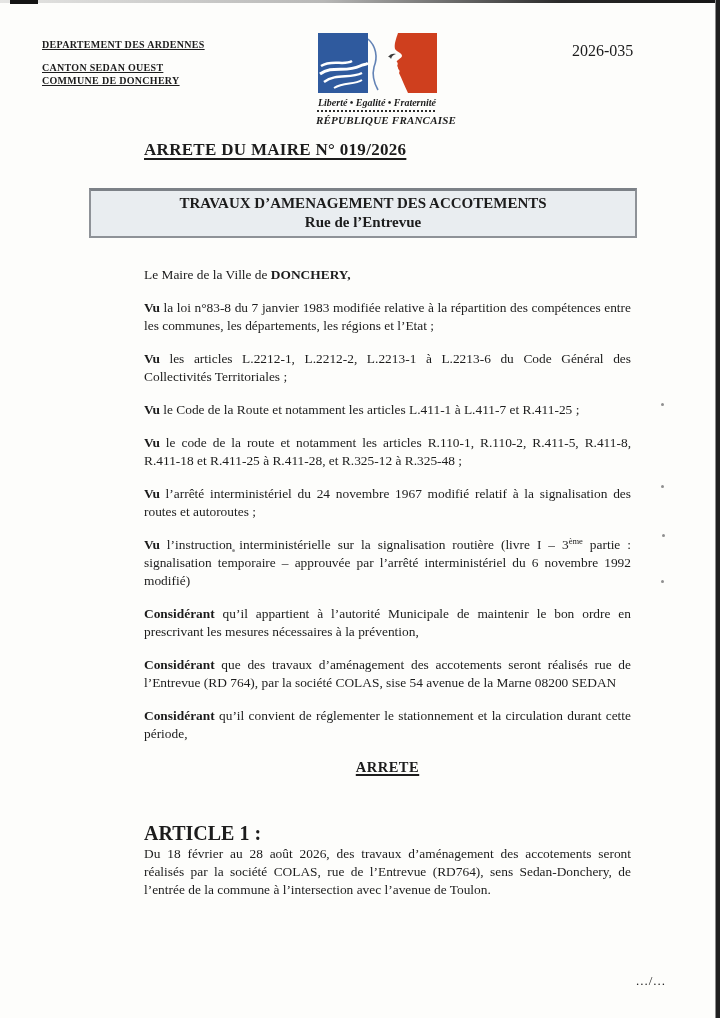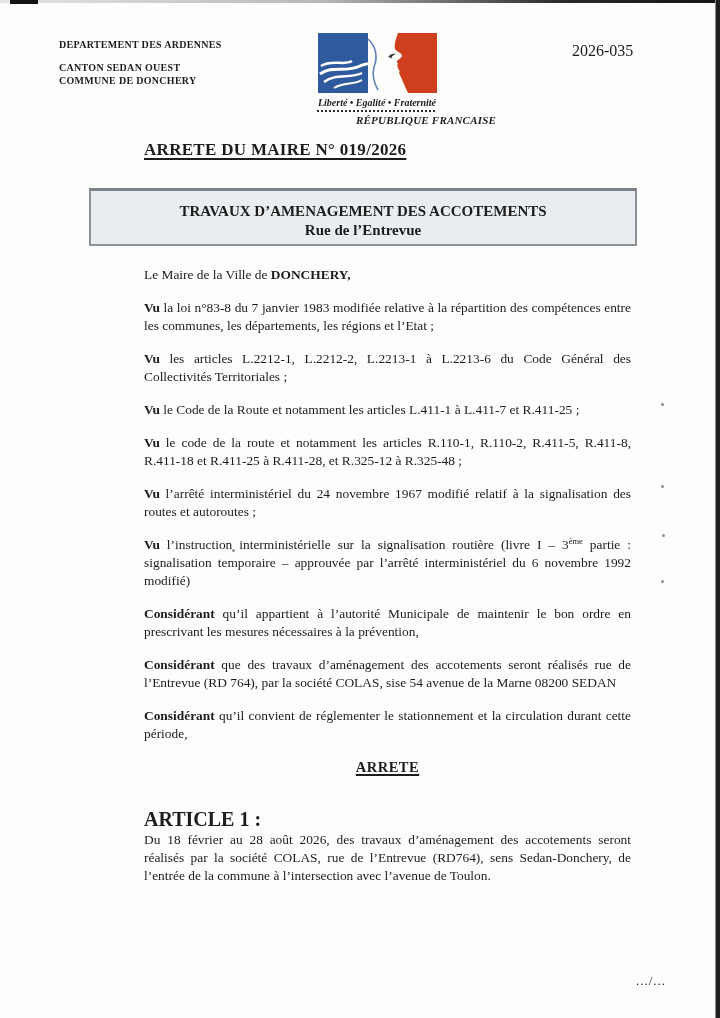--- a/index.html
+++ b/index.html
@@ -9,49 +9,49 @@
     font-family:"Liberation Serif","DejaVu Serif",serif; color:#1c1c1c;
   }
 
   
   .scan-top { position:absolute; top:0; left:0; width:720px; height:3px;
     background:linear-gradient(90deg, rgba(90,90,90,.15) 0%, rgba(80,80,80,.4) 45%, #2a2a2a 78%, #161616 100%); }
   .scan-top-mark { position:absolute; top:0; left:10px; width:28px; height:4px; background:#141414; }
   .scan-right { position:absolute; top:0; right:0; width:4px; height:1018px; background:#202020; border-left:1px solid #8d8d8d; }
   .speck { position:absolute; width:3px; height:3px; background:#8f8f8f; border-radius:50%; }
 
-  .header-left { position:absolute; left:59px; top:38px; font-weight:bold; font-size:10px;
-    letter-spacing:.3px; line-height:13px; }
+  .header-left { position:absolute; left:42px; top:38px; font-weight:bold; font-size:10px;
+    letter-spacing:.3px; line-height:13px;text-decoration:underline; }
   .header-left .dept { margin-bottom:10px; }
 
   .ref { position:absolute; left:572px; top:42px; font-size:16px; }
 
   .logo-block { position:absolute; left:316px; top:33px; width:122px; text-align:center; }
   .marianne { display:block; width:119px; height:60px; margin:0 auto; }
   .motto { font-size:10px; font-weight:bold; font-style:italic; margin-top:4px; white-space:nowrap; }
   .dashes { height:2px; margin:2px 1px 2px;
     background:repeating-linear-gradient(90deg,#2c2c2c 0 2px,transparent 2px 4px); }
-  .republic { font-size:11px; font-weight:bold; font-style:italic; white-space:nowrap; letter-spacing:.2px;margin-left:40px; }
+  .republic { font-size:11px; font-weight:bold; font-style:italic; white-space:nowrap; letter-spacing:.2px; }
 
   .doc-title { position:absolute; left:144px; top:140px; width:487px; text-align:left;
     font-size:17px; font-weight:bold; letter-spacing:.3px;
     text-decoration:underline; text-decoration-thickness:2px; text-underline-offset:3px; }
 
   .subject-box { position:absolute; left:89px; top:188px; width:548px; box-sizing:border-box;
     background:#e9edf0; border:2px solid #8e9297; border-top:3px solid #7c8187;
-    text-align:center; font-weight:bold; font-size:15px; line-height:19px; padding:11px 0 4px; }
+    text-align:center; font-weight:bold; font-size:15px; line-height:19px; padding:3px 0 4px; }
 
   .body-col { position:absolute; left:144px; top:258px; width:487px;
     font-size:13.4px; line-height:18px; text-align:justify; }
   .body-col p { margin:8px 0 15px; }
   .b { font-weight:bold; }
   .body-col sup { font-size:8.5px; line-height:0; }
   .center-heading { text-align:center; font-weight:bold; font-size:14.5px; letter-spacing:.5px;
     text-decoration:underline; text-decoration-thickness:1.5px; text-underline-offset:2px;
-    margin:4px 0 34px !important; }
+    margin:4px 0 48px !important; }
   .article-heading { font-weight:bold; font-size:20px;
     text-decoration-thickness:1.5px; text-underline-offset:2px; }
 
   .continuation { position:absolute; left:560px; top:973px; width:106px; text-align:right;
     font-size:13px; letter-spacing:1px; }
 </style>
 </head>
 <body>
 
 <div class="page">

